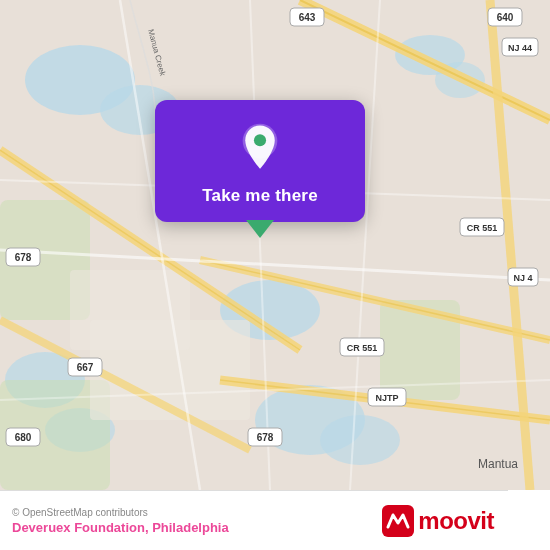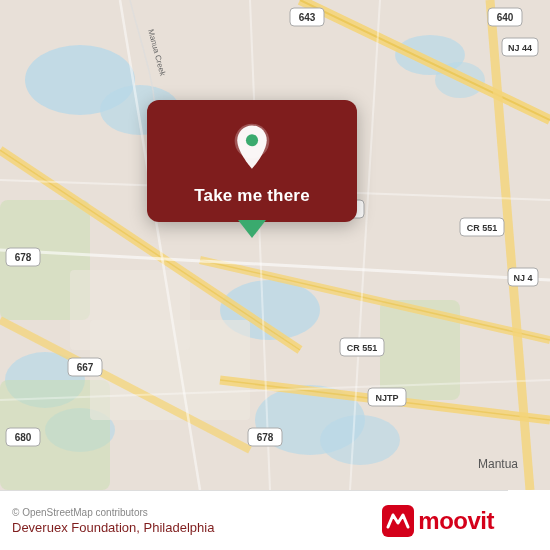--- a/index.html
+++ b/index.html
@@ -18,23 +18,23 @@
       position: absolute;
       top: 0; left: 0;
       width: 100%;
       height: 100%;
     }
 
     
     .popup-card {
       position: absolute;
       top: 100px;
-      left: 147px;
+      left: 155px;
       width: 210px;
-      background: #7f1d1d;
+      background: #6d28d9;
       border-radius: 12px;
       display: flex;
       flex-direction: column;
       align-items: center;
       padding: 22px 18px 16px 18px;
       box-shadow: 0 4px 18px rgba(0,0,0,0.28);
       z-index: 10;
     }
 
     .popup-card::after {
@@ -85,22 +85,22 @@
     }
 
     .copyright-text {
       font-size: 10px;
       color: #888;
       margin-bottom: 2px;
     }
 
     .location-name {
       font-size: 13px;
-      font-weight: 400;
-      color: #7f1d1d;
+      font-weight: 700;
+      color: #ec4899;
     }
 
     .moovit-logo {
       display: flex;
       align-items: center;
       gap: 4px;
     }
 
     .moovit-icon {
       width: 32px;

